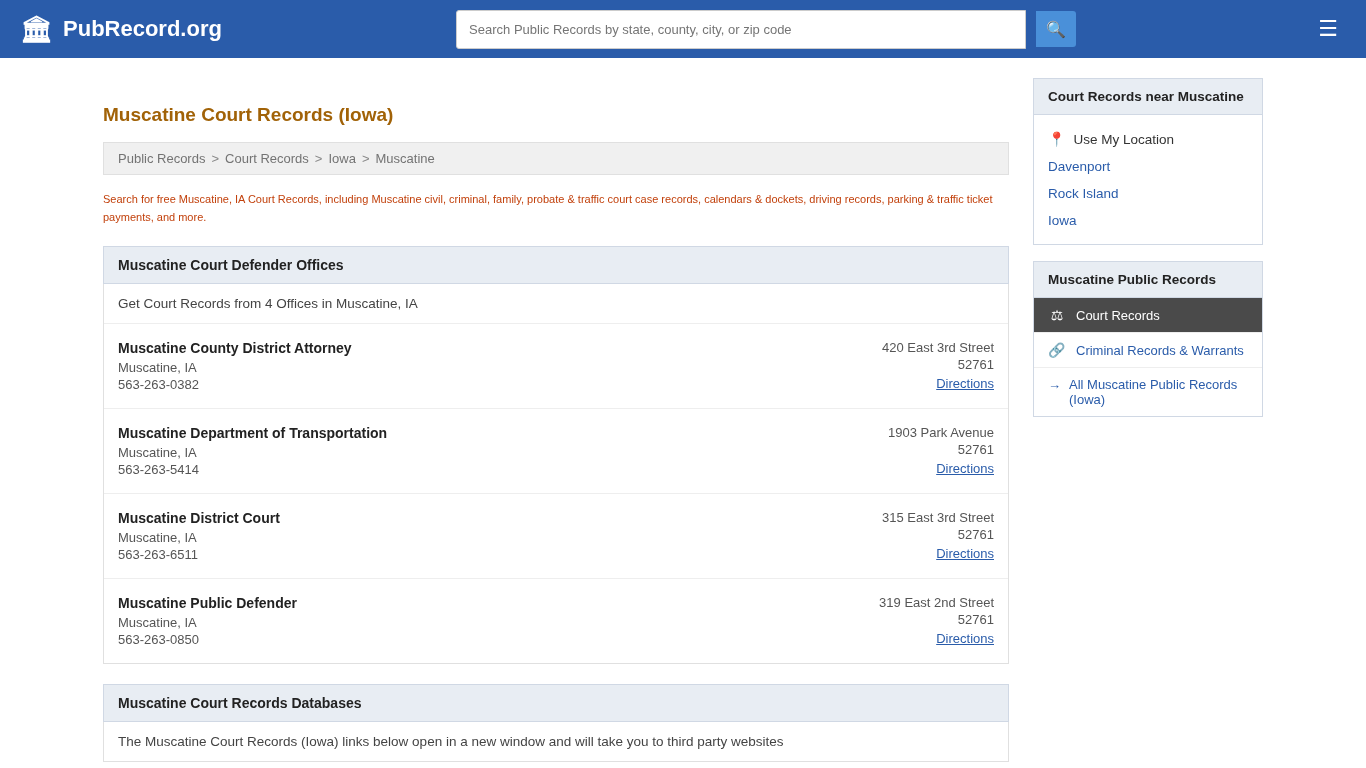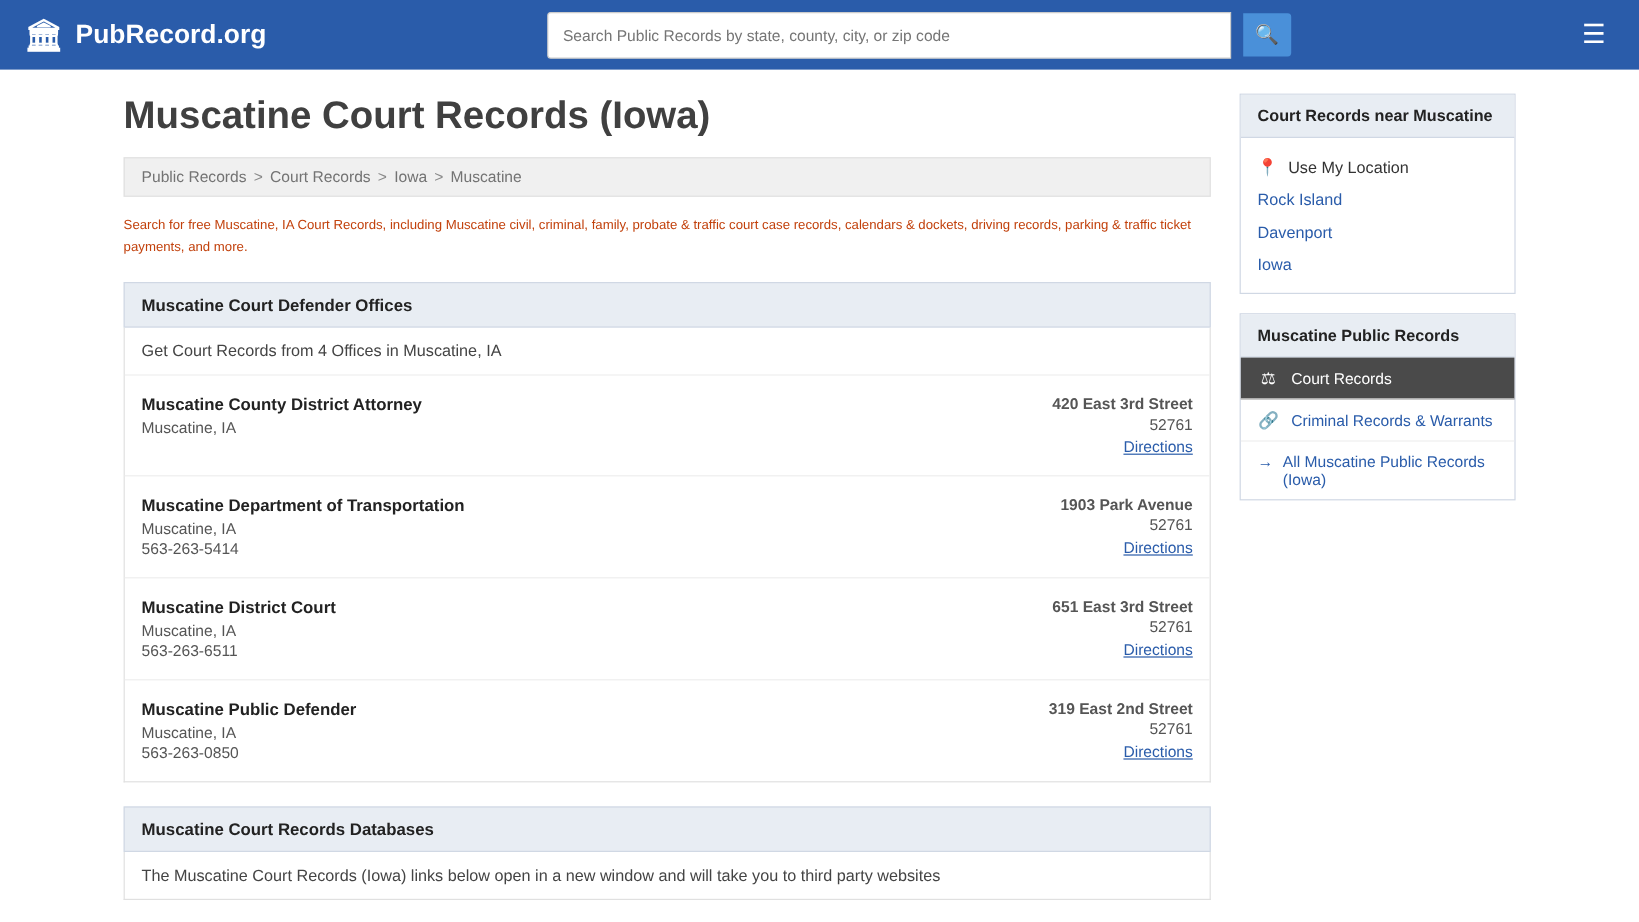--- a/index.html
+++ b/index.html
@@ -74,24 +74,25 @@
       flex: 1;
       min-width: 0;
     }
     .sidebar {
       width: 230px;
       flex-shrink: 0;
     }
 
     
     .page-title {
-      font-size: 32px;
+      font-size: 19px;
       font-weight: bold;
-      color: #404040;
+      color: #a16207;
       margin-bottom: 16px;
+      margin-top: 26px;
     }
 
     
     .breadcrumb {
       background: #f0f0f0;
       border: 1px solid #e0e0e0;
       padding: 8px 14px;
       font-size: 13px;
       color: #555;
       margin-bottom: 16px;
@@ -167,21 +168,20 @@
       font-size: 13px;
     }
     .office-address {
       text-align: right;
       flex-shrink: 0;
       font-size: 13px;
       color: #555;
     }
     .office-address .street {
       margin-bottom: 2px;
-      font-weight: bold;
     }
     .office-address .zip {
       margin-bottom: 4px;
     }
     .directions-link {
       color: #2a5caa;
       text-decoration: underline;
       cursor: pointer;
       font-size: 13px;
       display: block;
@@ -301,20 +301,21 @@
 
     <div class="section-header">Muscatine Court Defender Offices</div>
 
     <div class="offices-section">
       <div class="offices-intro">Get Court Records from 4 Offices in Muscatine, IA</div>
 
       <div class="office-entry">
         <div class="office-info">
           <div class="office-name">Muscatine County District Attorney</div>
           <div class="office-city">Muscatine, IA</div>
+          <div class="office-phone">563-263-0382</div>
         </div>
         <div class="office-address">
           <div class="street">420 East 3rd Street</div>
           <div class="zip">52761</div>
           <a class="directions-link" href="#">Directions</a>
         </div>
       </div>
 
       <div class="office-entry">
         <div class="office-info">
@@ -329,21 +330,21 @@
         </div>
       </div>
 
       <div class="office-entry">
         <div class="office-info">
           <div class="office-name">Muscatine District Court</div>
           <div class="office-city">Muscatine, IA</div>
           <div class="office-phone">563-263-6511</div>
         </div>
         <div class="office-address">
-          <div class="street">651 East 3rd Street</div>
+          <div class="street">315 East 3rd Street</div>
           <div class="zip">52761</div>
           <a class="directions-link" href="#">Directions</a>
         </div>
       </div>
 
       <div class="office-entry">
         <div class="office-info">
           <div class="office-name">Muscatine Public Defender</div>
           <div class="office-city">Muscatine, IA</div>
           <div class="office-phone">563-263-0850</div>
@@ -367,24 +368,24 @@
   <aside class="sidebar">
 
     <div class="sidebar-box">
       <div class="sidebar-box-title">Court Records near Muscatine</div>
       <div class="sidebar-box-content">
         <div class="location-item use-location">
           <span class="location-pin">📍</span>
           <span>Use My Location</span>
         </div>
         <div class="location-item">
+          <span>Davenport</span>
+        </div>
+        <div class="location-item">
           <span>Rock Island</span>
-        </div>
-        <div class="location-item">
-          <span>Davenport</span>
         </div>
         <div class="location-item">
           <span>Iowa</span>
         </div>
       </div>
     </div>
 
     <div class="sidebar-box">
       <div class="sidebar-box-title">Muscatine Public Records</div>
       <div class="sidebar-box-content" style="padding:0;">

